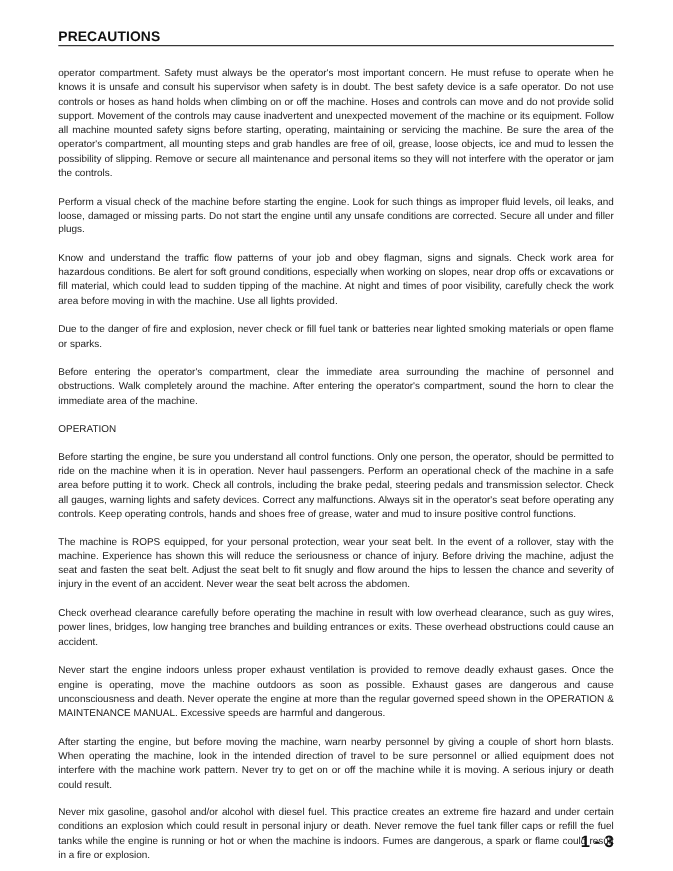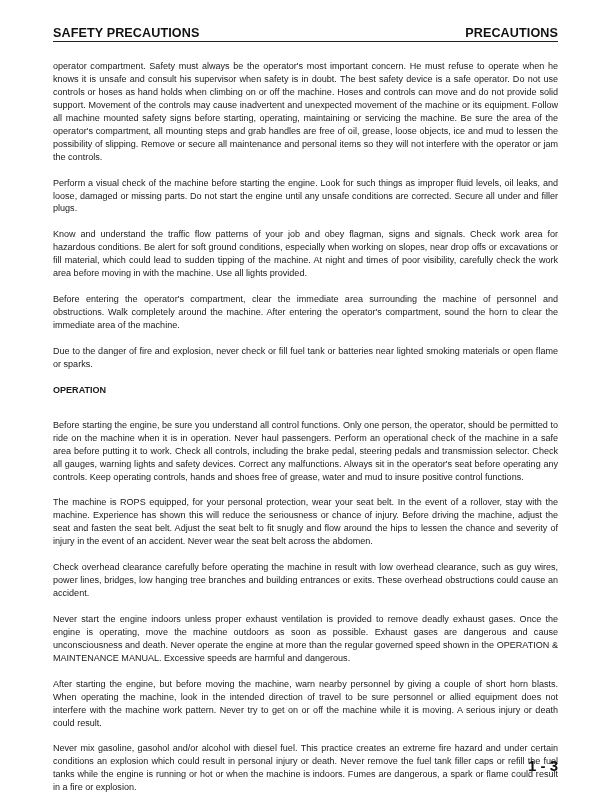--- a/index.html
+++ b/index.html
@@ -43,49 +43,48 @@
       width: 505px;
       top: 60px;
       font-size: 9.05px;
       line-height: 12.95px;
     }
     .content p {
       margin: 0 0 12.95px 0;
       text-align: justify;
     }
     .content h2 {
-      margin: 0 0 22px 0;
+      margin: 0 0 12px 0;
       font-size: 9.05px;
       line-height: 12.95px;
-      font-weight: bold;
+      font-weight: normal;
     }
     .page-number {
       position: absolute;
       right: 54px;
       top: 757px;
       font-weight: bold;
       font-size: 15px;
       color: #111;
     }
   </style>
 </head>
 <body>
 
 <div class="page-header">
-  <span>SAFETY PRECAUTIONS</span>
   <span>PRECAUTIONS</span>
 </div>
 <div class="header-rule"></div>
 
 <div class="content">
   <p>operator compartment. Safety must always be the operator's most important concern. He must refuse to operate when he knows it is unsafe and consult his supervisor when safety is in doubt. The best safety device is a safe operator. Do not use controls or hoses as hand holds when climbing on or off the machine. Hoses and controls can move and do not provide solid support. Movement of the controls may cause inadvertent and unexpected movement of the machine or its equipment. Follow all machine mounted safety signs before starting, operating, maintaining or servicing the machine. Be sure the area of the operator's compartment, all mounting steps and grab handles are free of oil, grease, loose objects, ice and mud to lessen the possibility of slipping. Remove or secure all maintenance and personal items so they will not interfere with the operator or jam the controls.</p>
   <p>Perform a visual check of the machine before starting the engine. Look for such things as improper fluid levels, oil leaks, and loose, damaged or missing parts. Do not start the engine until any unsafe conditions are corrected. Secure all under and filler plugs.</p>
   <p>Know and understand the traffic flow patterns of your job and obey flagman, signs and signals. Check work area for hazardous conditions. Be alert for soft ground conditions, especially when working on slopes, near drop offs or excavations or fill material, which could lead to sudden tipping of the machine. At night and times of poor visibility, carefully check the work area before moving in with the machine. Use all lights provided.</p>
+  <p>Due to the danger of fire and explosion, never check or fill fuel tank or batteries near lighted smoking materials or open flame or sparks.</p>
   <p>Before entering the operator's compartment, clear the immediate area surrounding the machine of personnel and obstructions. Walk completely around the machine. After entering the operator's compartment, sound the horn to clear the immediate area of the machine.</p>
-  <p>Due to the danger of fire and explosion, never check or fill fuel tank or batteries near lighted smoking materials or open flame or sparks.</p>
 
   <h2>OPERATION</h2>
 
   <p>Before starting the engine, be sure you understand all control functions. Only one person, the operator, should be permitted to ride on the machine when it is in operation. Never haul passengers. Perform an operational check of the machine in a safe area before putting it to work. Check all controls, including the brake pedal, steering pedals and transmission selector. Check all gauges, warning lights and safety devices. Correct any malfunctions. Always sit in the operator's seat before operating any controls. Keep operating controls, hands and shoes free of grease, water and mud to insure positive control functions.</p>
   <p>The machine is ROPS equipped, for your personal protection, wear your seat belt. In the event of a rollover, stay with the machine. Experience has shown this will reduce the seriousness or chance of injury. Before driving the machine, adjust the seat and fasten the seat belt. Adjust the seat belt to fit snugly and flow around the hips to lessen the chance and severity of injury in the event of an accident. Never wear the seat belt across the abdomen.</p>
   <p>Check overhead clearance carefully before operating the machine in result with low overhead clearance, such as guy wires, power lines, bridges, low hanging tree branches and building entrances or exits. These overhead obstructions could cause an accident.</p>
   <p>Never start the engine indoors unless proper exhaust ventilation is provided to remove deadly exhaust gases. Once the engine is operating, move the machine outdoors as soon as possible. Exhaust gases are dangerous and cause unconsciousness and death. Never operate the engine at more than the regular governed speed shown in the OPERATION &amp; MAINTENANCE MANUAL. Excessive speeds are harmful and dangerous.</p>
   <p>After starting the engine, but before moving the machine, warn nearby personnel by giving a couple of short horn blasts. When operating the machine, look in the intended direction of travel to be sure personnel or allied equipment does not interfere with the machine work pattern. Never try to get on or off the machine while it is moving. A serious injury or death could result.</p>
   <p>Never mix gasoline, gasohol and/or alcohol with diesel fuel. This practice creates an extreme fire hazard and under certain conditions an explosion which could result in personal injury or death. Never remove the fuel tank filler caps or refill the fuel tanks while the engine is running or hot or when the machine is indoors. Fumes are dangerous, a spark or flame could result in a fire or explosion.</p>
 </div>

